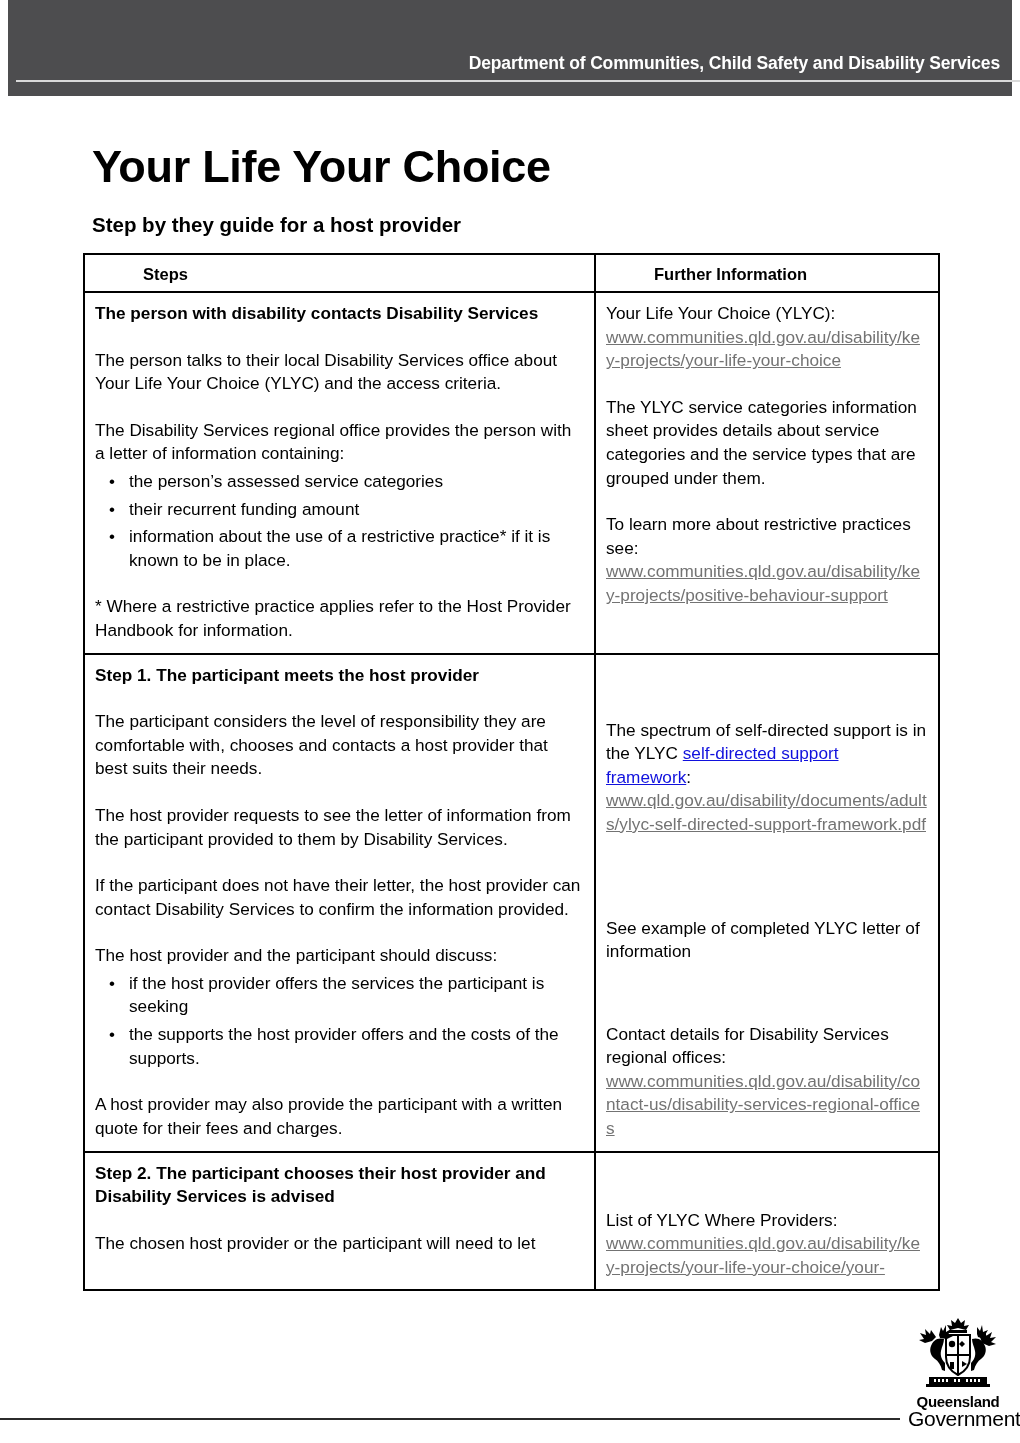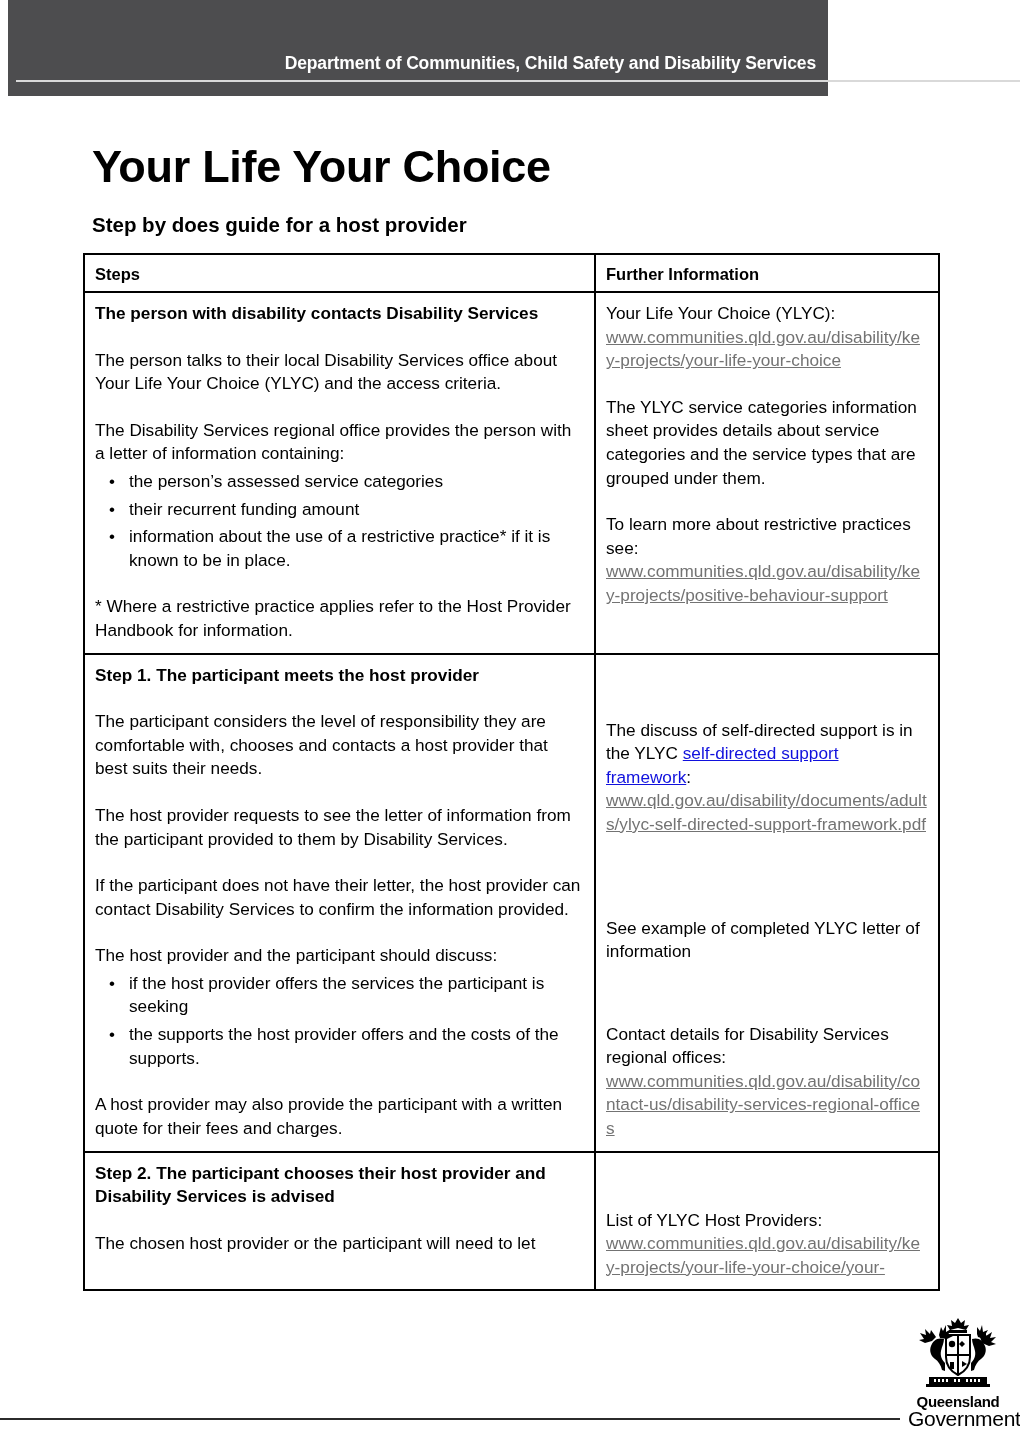--- a/index.html
+++ b/index.html
@@ -14,21 +14,21 @@
     font-family: "Liberation Sans", sans-serif;
     color: #000000;
     overflow: hidden;
   }
 
   
   .doc-header {
     position: absolute;
     left: 8px;
     top: 0px;
-    width: 820px;
+    width: 1004px;
     height: 96px;
     background: #4d4d4f;
   }
   .doc-header-title {
     position: absolute;
     right: 12px;
     top: 53px;
     font-size: 17.5px;
     font-weight: bold;
     color: #ffffff;
@@ -78,20 +78,21 @@
 
   .guide-table th,
   .guide-table td {
     border: 2px solid #000000;
     vertical-align: top;
     padding: 0;
   }
   .guide-table th {
     text-align: left;
     height: 36px;
+    padding-left: 48px;
   }
   .cell-pad {
     padding: 9px 10px 10px 10px;
   }
   .th-pad {
     padding: 9px 10px 6px 10px;
     font-size: 16.5px;
     font-weight: bold;
     line-height: 20px;
   }
@@ -178,21 +179,21 @@
 </style>
 </head>
 <body>
 
 <div class="doc-header">
   <div class="doc-header-title">Department of Communities, Child Safety and Disability Services</div>
   <div class="doc-header-rule"></div>
 </div>
 
 <div class="page-title">Your Life Your Choice</div>
-<div class="page-subtitle">Step by does guide for a host provider</div>
+<div class="page-subtitle">Step by they guide for a host provider</div>
 
 <table class="guide-table">
   <colgroup>
     <col class="c-steps">
     <col class="c-info">
   </colgroup>
   <thead>
     <tr>
       <th>
         <div class="th-pad">Steps</div>
@@ -240,42 +241,42 @@
           <ul>
             <li>if the host provider offers the services the participant is seeking</li>
             <li>the supports the host provider offers and the costs of the supports.</li>
           </ul>
           <p class="gap">A host provider may also provide the participant with a written quote for their fees and charges.</p>
         </div>
       </td>
       <td>
         <div class="cell-pad cell-body">
           <div class="sp-s1"></div>
-          <p><span>The discuss of self-directed support is in the YLYC </span><a class="link-strong" href="#">self-directed support framework</a><span>:</span></p>
+          <p><span>The spectrum of self-directed support is in the YLYC </span><a class="link-strong" href="#">self-directed support framework</a><span>:</span></p>
           <p><a class="link-plain" href="#">www.qld.gov.au/disability/documents/adults/ylyc-self-directed-support-framework.pdf</a></p>
           <div class="sp-s2"></div>
           <p>See example of completed YLYC letter of information</p>
           <div class="sp-s3"></div>
           <p>Contact details for Disability Services regional offices:</p>
           <p><a class="link-plain" href="#">www.communities.qld.gov.au/disability/contact-us/disability-services-regional-offices</a></p>
         </div>
       </td>
     </tr>
 
     <tr>
       <td>
         <div class="cell-pad cell-body">
           <p class="bold">Step 2. The participant chooses their host provider and Disability Services is advised</p>
           <p class="gap">The chosen host provider or the participant will need to let</p>
         </div>
       </td>
       <td>
         <div class="cell-pad cell-body">
           <div class="sp-s4"></div>
-          <p>List of YLYC Host Providers:</p>
+          <p>List of YLYC Where Providers:</p>
           <p><a class="link-plain" href="#">www.communities.qld.gov.au/disability/key-projects/your-life-your-choice/your-</a></p>
         </div>
       </td>
     </tr>
 
   </tbody>
 </table>
 
 <div class="footer-rule"></div>
 

